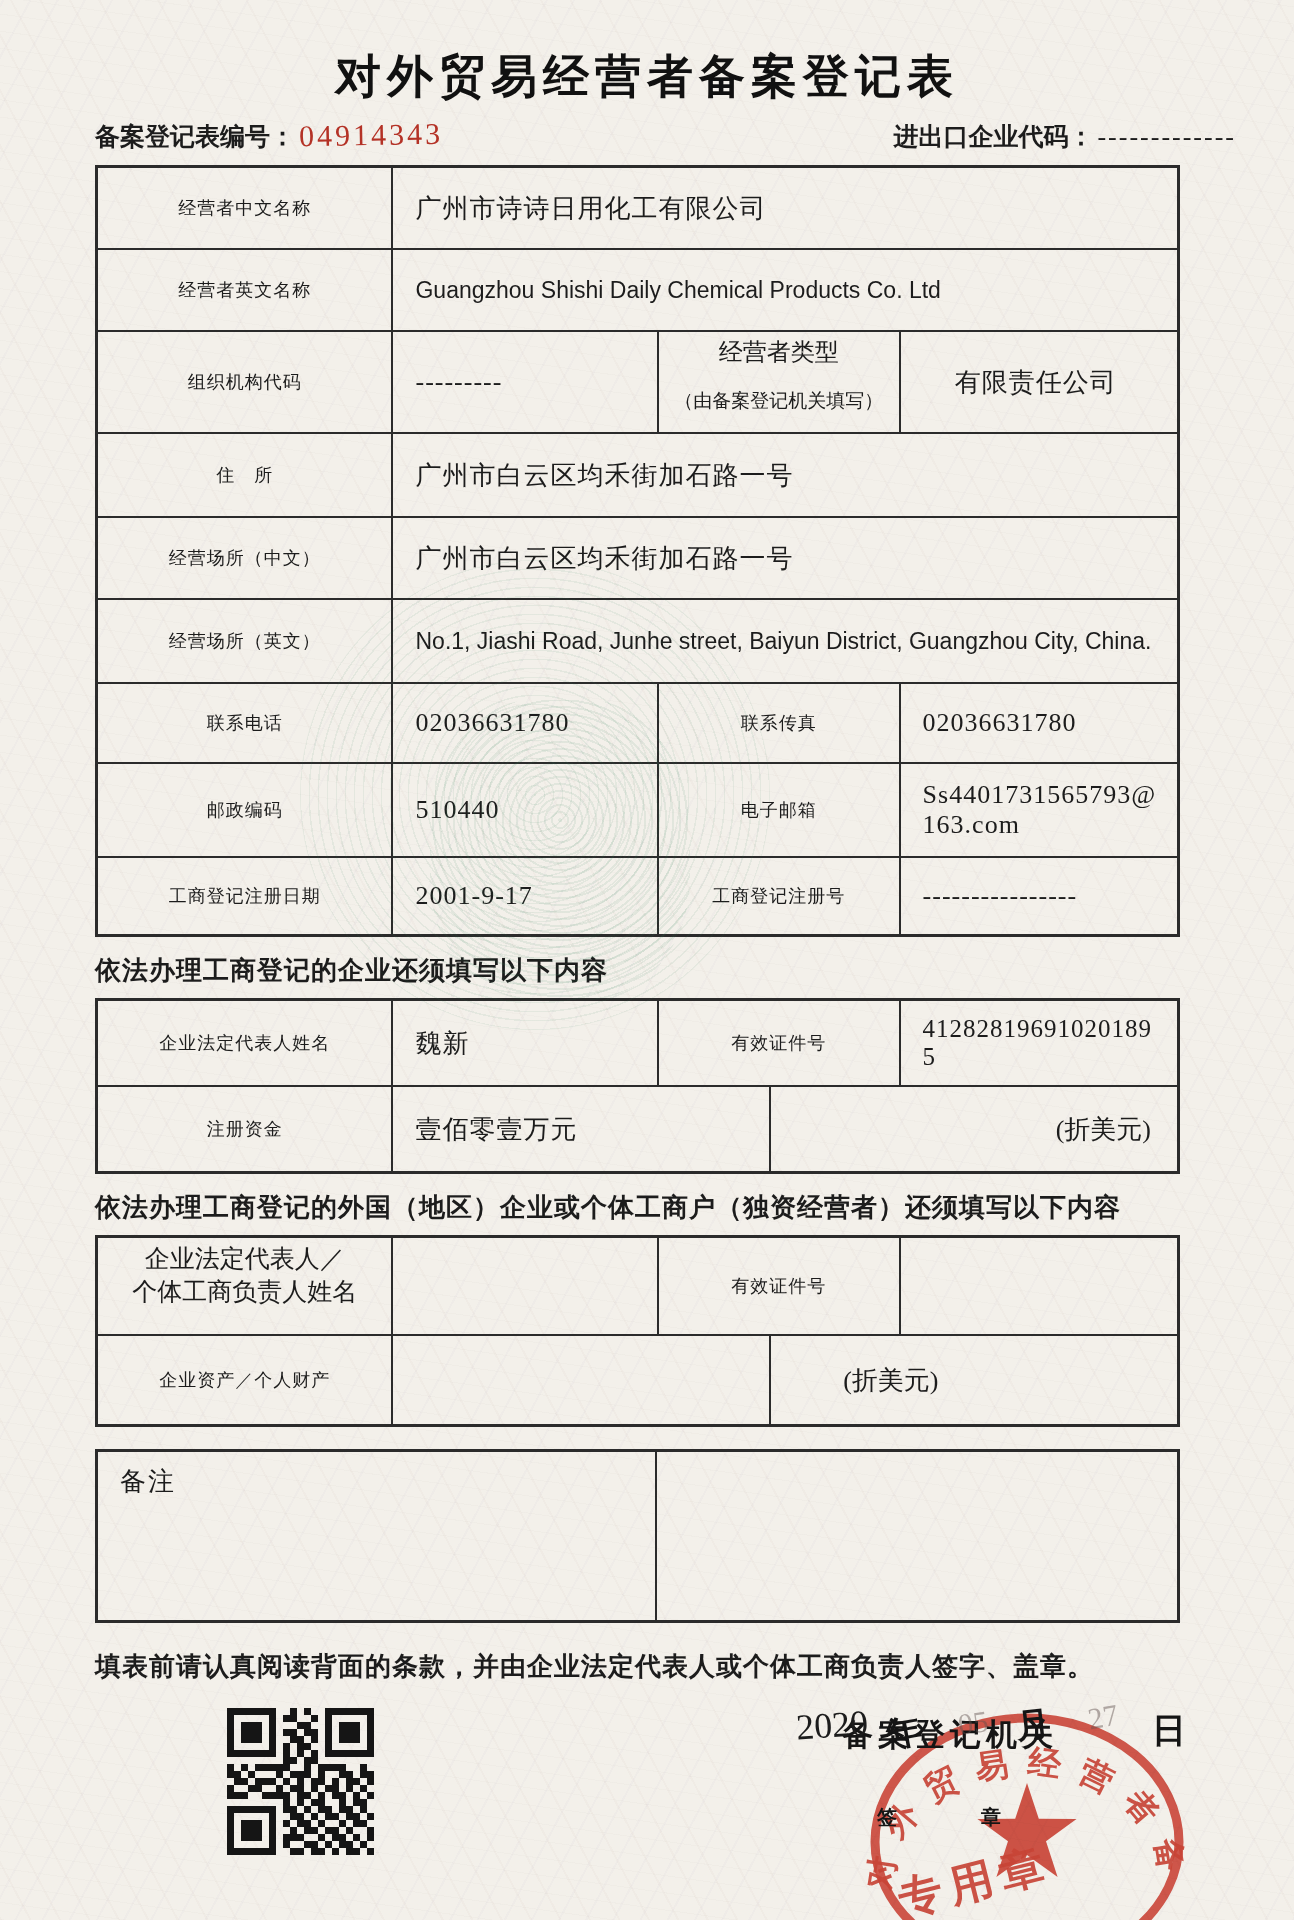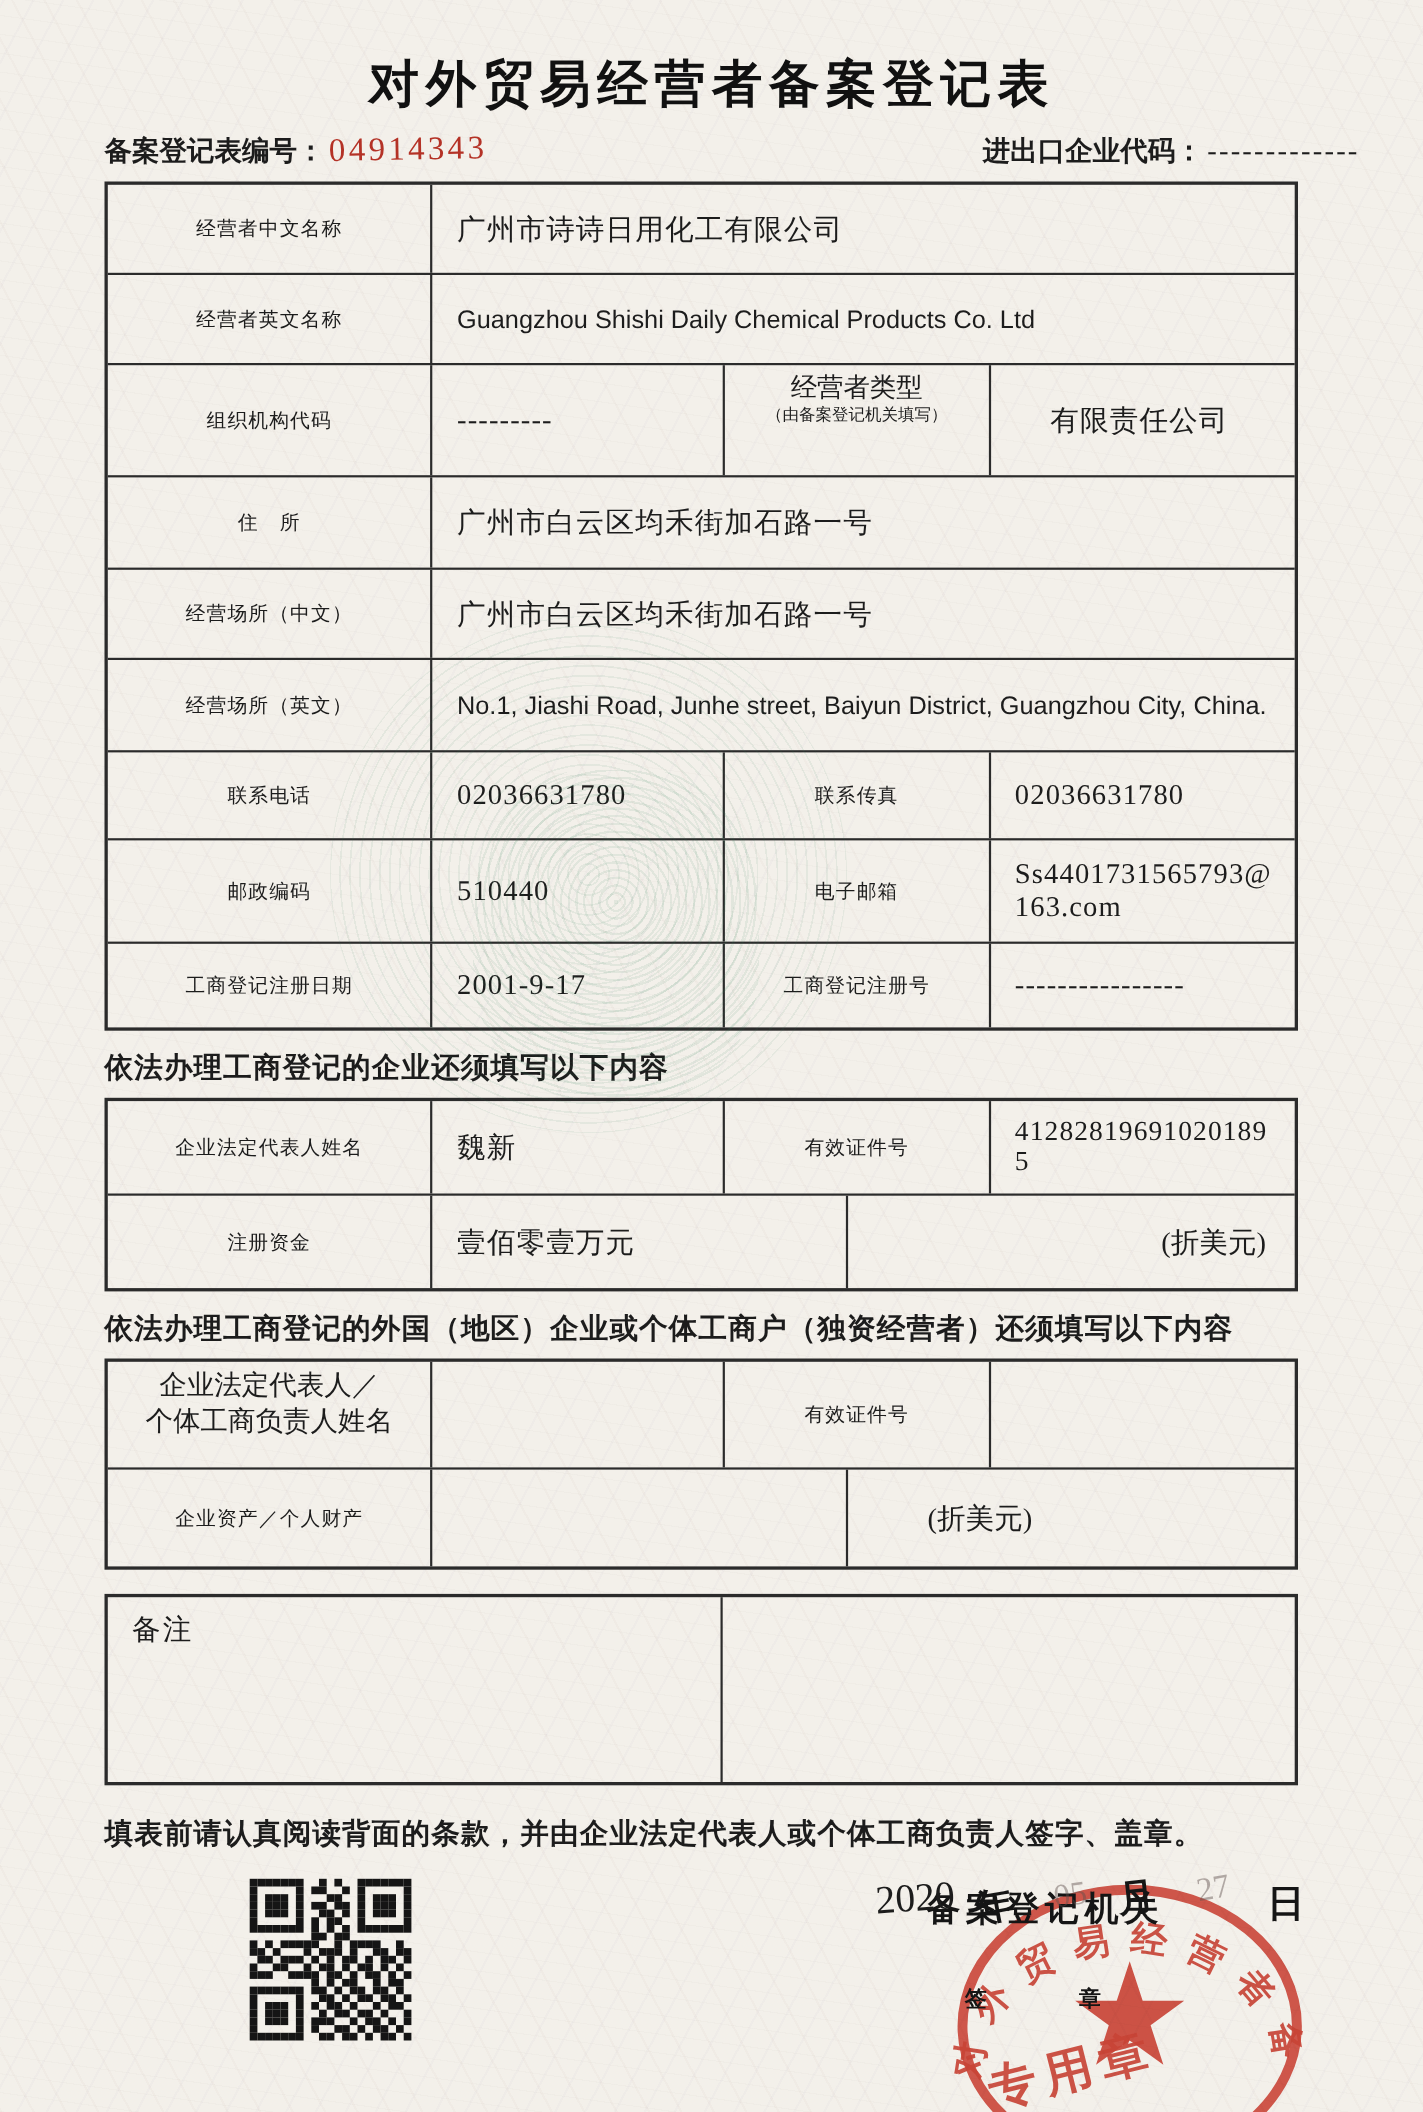--- a/index.html
+++ b/index.html
@@ -45,21 +45,21 @@
   .c4{flex:1 1 auto;}
   .c234{flex:1 1 auto;}
   .w-mid{flex:0 0 35%;text-align:right;}
   .w-last{flex:1 1 auto;}
   .label{justify-content:center;text-align:center;font-size:18px;letter-spacing:1px;padding:4px;}
   .value{padding:6px 14px 6px 22px;font-size:26px;letter-spacing:1px;word-break:break-all;}
   .value.center{justify-content:center;padding-left:8px;text-align:center;}
   .latin{font-family:"Liberation Sans", sans-serif;font-size:23px;letter-spacing:0;}
   .num{letter-spacing:1px;}
   .label2col{flex-direction:column;justify-content:flex-start;text-align:center;font-size:24px;padding:4px 2px;}
-  .label2col .sub{font-size:15px;margin-top:0;}
+  .label2col .sub{font-size:19px;margin-top:20px;}
   .note-right{justify-content:flex-end;padding-right:26px;font-size:26px;}
   .note-left{justify-content:flex-start;padding-left:72px;font-size:26px;}
 
   .sec-heading{margin:16px 60px 10px 95px;
     font-family:"Liberation Sans", sans-serif;font-weight:bold;font-size:26px;letter-spacing:1px;}
 
   .remark-box{margin:22px 114px 0 95px;border:3px solid #2b2b2b;height:168px;position:relative;}
   .remark-label{position:absolute;left:22px;top:12px;font-size:26px;letter-spacing:2px;}
   .remark-divider{position:absolute;left:51.6%;top:0;bottom:0;width:2px;background:#2b2b2b;}
 

